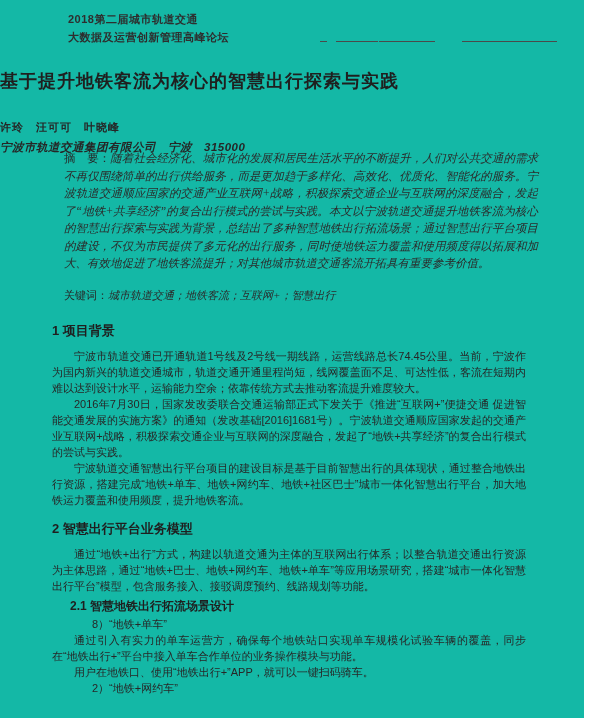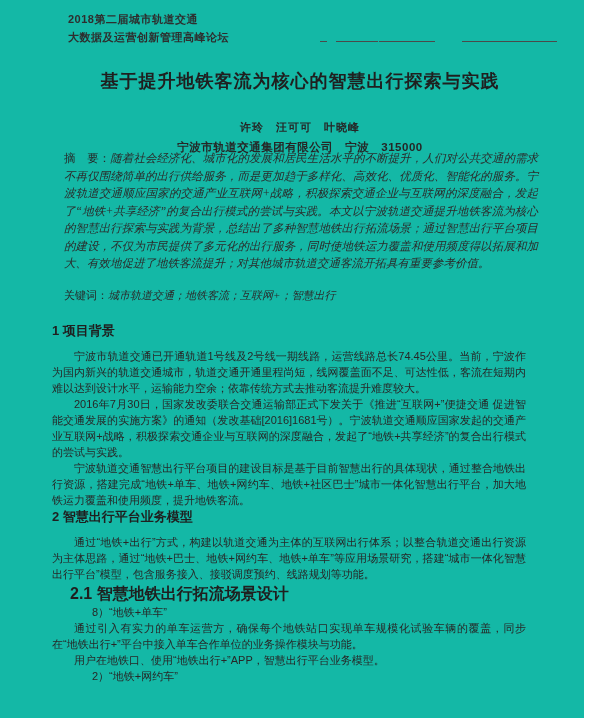--- a/index.html
+++ b/index.html
@@ -16,46 +16,46 @@
     position:absolute;top:10px;left:68px;
     font-size:11px;font-weight:bold;line-height:18px;
     color:#2e2e2e;letter-spacing:0.5px;
   }
   .rule{position:absolute;top:41px;height:1px;background:#4a4a4a;}
   .rule.r1{left:320px;width:7px;}
   .rule.r2{left:336px;width:42px;}
   .rule.r3{left:379px;width:56px;}
   .rule.r4{left:462px;width:95px;}
   
-  .title-block{position:absolute;top:68px;left:0;width:600px;text-align:center;}
+  .title-block{position:absolute;top:68px;left:0;width:600px;}
   .paper-title{
     font-size:18px;font-weight:bold;letter-spacing:1px;
     line-height:26px;color:#1f1f1f;margin:0;
   }
   .authors{margin:26px 0 0 0;font-size:11px;font-weight:bold;letter-spacing:1px;}
-  .affiliation{margin:5px 0 0 0;font-size:11.5px;font-weight:bold;letter-spacing:0.5px;}
+  .affiliation{margin:5px 0 0 0;font-size:11.5px;font-weight:bold;letter-spacing:0.5px;font-style:italic;}
   
   .abstract-block{
     position:absolute;top:150px;left:64px;width:474px;
     font-size:11.5px;line-height:17.5px;text-align:justify;
   }
   .abs-label{font-weight:normal;font-style:normal;font-family:"Liberation Sans",sans-serif;}
   .abs-text{font-family:"Liberation Serif",serif;font-style:italic;color:#2b2b2b;}
   .keywords{
     position:absolute;top:287px;left:64px;width:474px;
     font-size:11px;line-height:16px;
   }
   
   .body-col{
     position:absolute;top:322px;left:52px;width:474px;
     font-size:11px;line-height:16px;text-align:justify;color:#272727;
   }
   .body-col h2{font-size:13px;line-height:18px;margin:0 0 8px 0;color:#1f1f1f;}
-  .body-col h2.mid{}
-  .body-col h3{font-size:16px;line-height:16px;margin:4px 0 2px 0;padding-left:18px;color:#1f1f1f;}
+  .body-col h2.mid{margin-top:12px;}
+  .body-col h3{font-size:12px;line-height:16px;margin:4px 0 2px 0;padding-left:18px;color:#1f1f1f;}
   .body-col p{margin:0;text-indent:2em;}
   .item-label{margin:0;padding-left:18px;text-indent:0;}
 </style>
 </head>
 <body>
 
 <div class="page">
 
   <div class="conf-header">
     <div>2018第二届城市轨道交通</div>
@@ -87,18 +87,18 @@
     <p>宁波市轨道交通已开通轨道1号线及2号线一期线路，运营线路总长74.45公里。当前，宁波作为国内新兴的轨道交通城市，轨道交通开通里程尚短，线网覆盖面不足、可达性低，客流在短期内难以达到设计水平，运输能力空余；依靠传统方式去推动客流提升难度较大。</p>
     <p>2016年7月30日，国家发改委联合交通运输部正式下发关于《推进“互联网+”便捷交通 促进智能交通发展的实施方案》的通知（发改基础[2016]1681号）。宁波轨道交通顺应国家发起的交通产业互联网+战略，积极探索交通企业与互联网的深度融合，发起了“地铁+共享经济”的复合出行模式的尝试与实践。</p>
     <p>宁波轨道交通智慧出行平台项目的建设目标是基于目前智慧出行的具体现状，通过整合地铁出行资源，搭建完成“地铁+单车、地铁+网约车、地铁+社区巴士”城市一体化智慧出行平台，加大地铁运力覆盖和使用频度，提升地铁客流。</p>
 
     <h2 class="mid">2 智慧出行平台业务模型</h2>
     <p>通过“地铁+出行”方式，构建以轨道交通为主体的互联网出行体系；以整合轨道交通出行资源为主体思路，通过“地铁+巴士、地铁+网约车、地铁+单车”等应用场景研究，搭建“城市一体化智慧出行平台”模型，包含服务接入、接驳调度预约、线路规划等功能。</p>
 
     <h3>2.1 智慧地铁出行拓流场景设计</h3>
     <p class="item-label">8）“地铁+单车”</p>
     <p>通过引入有实力的单车运营方，确保每个地铁站口实现单车规模化试验车辆的覆盖，同步在“地铁出行+”平台中接入单车合作单位的业务操作模块与功能。</p>
-    <p>用户在地铁口、使用“地铁出行+”APP，智慧出行平台业务模型。</p>
+    <p>用户在地铁口、使用“地铁出行+”APP，就可以一键扫码骑车。</p>
     <p class="item-label">2）“地铁+网约车”</p>
 
   </div>
 
 </div>
 
 </body></html>

